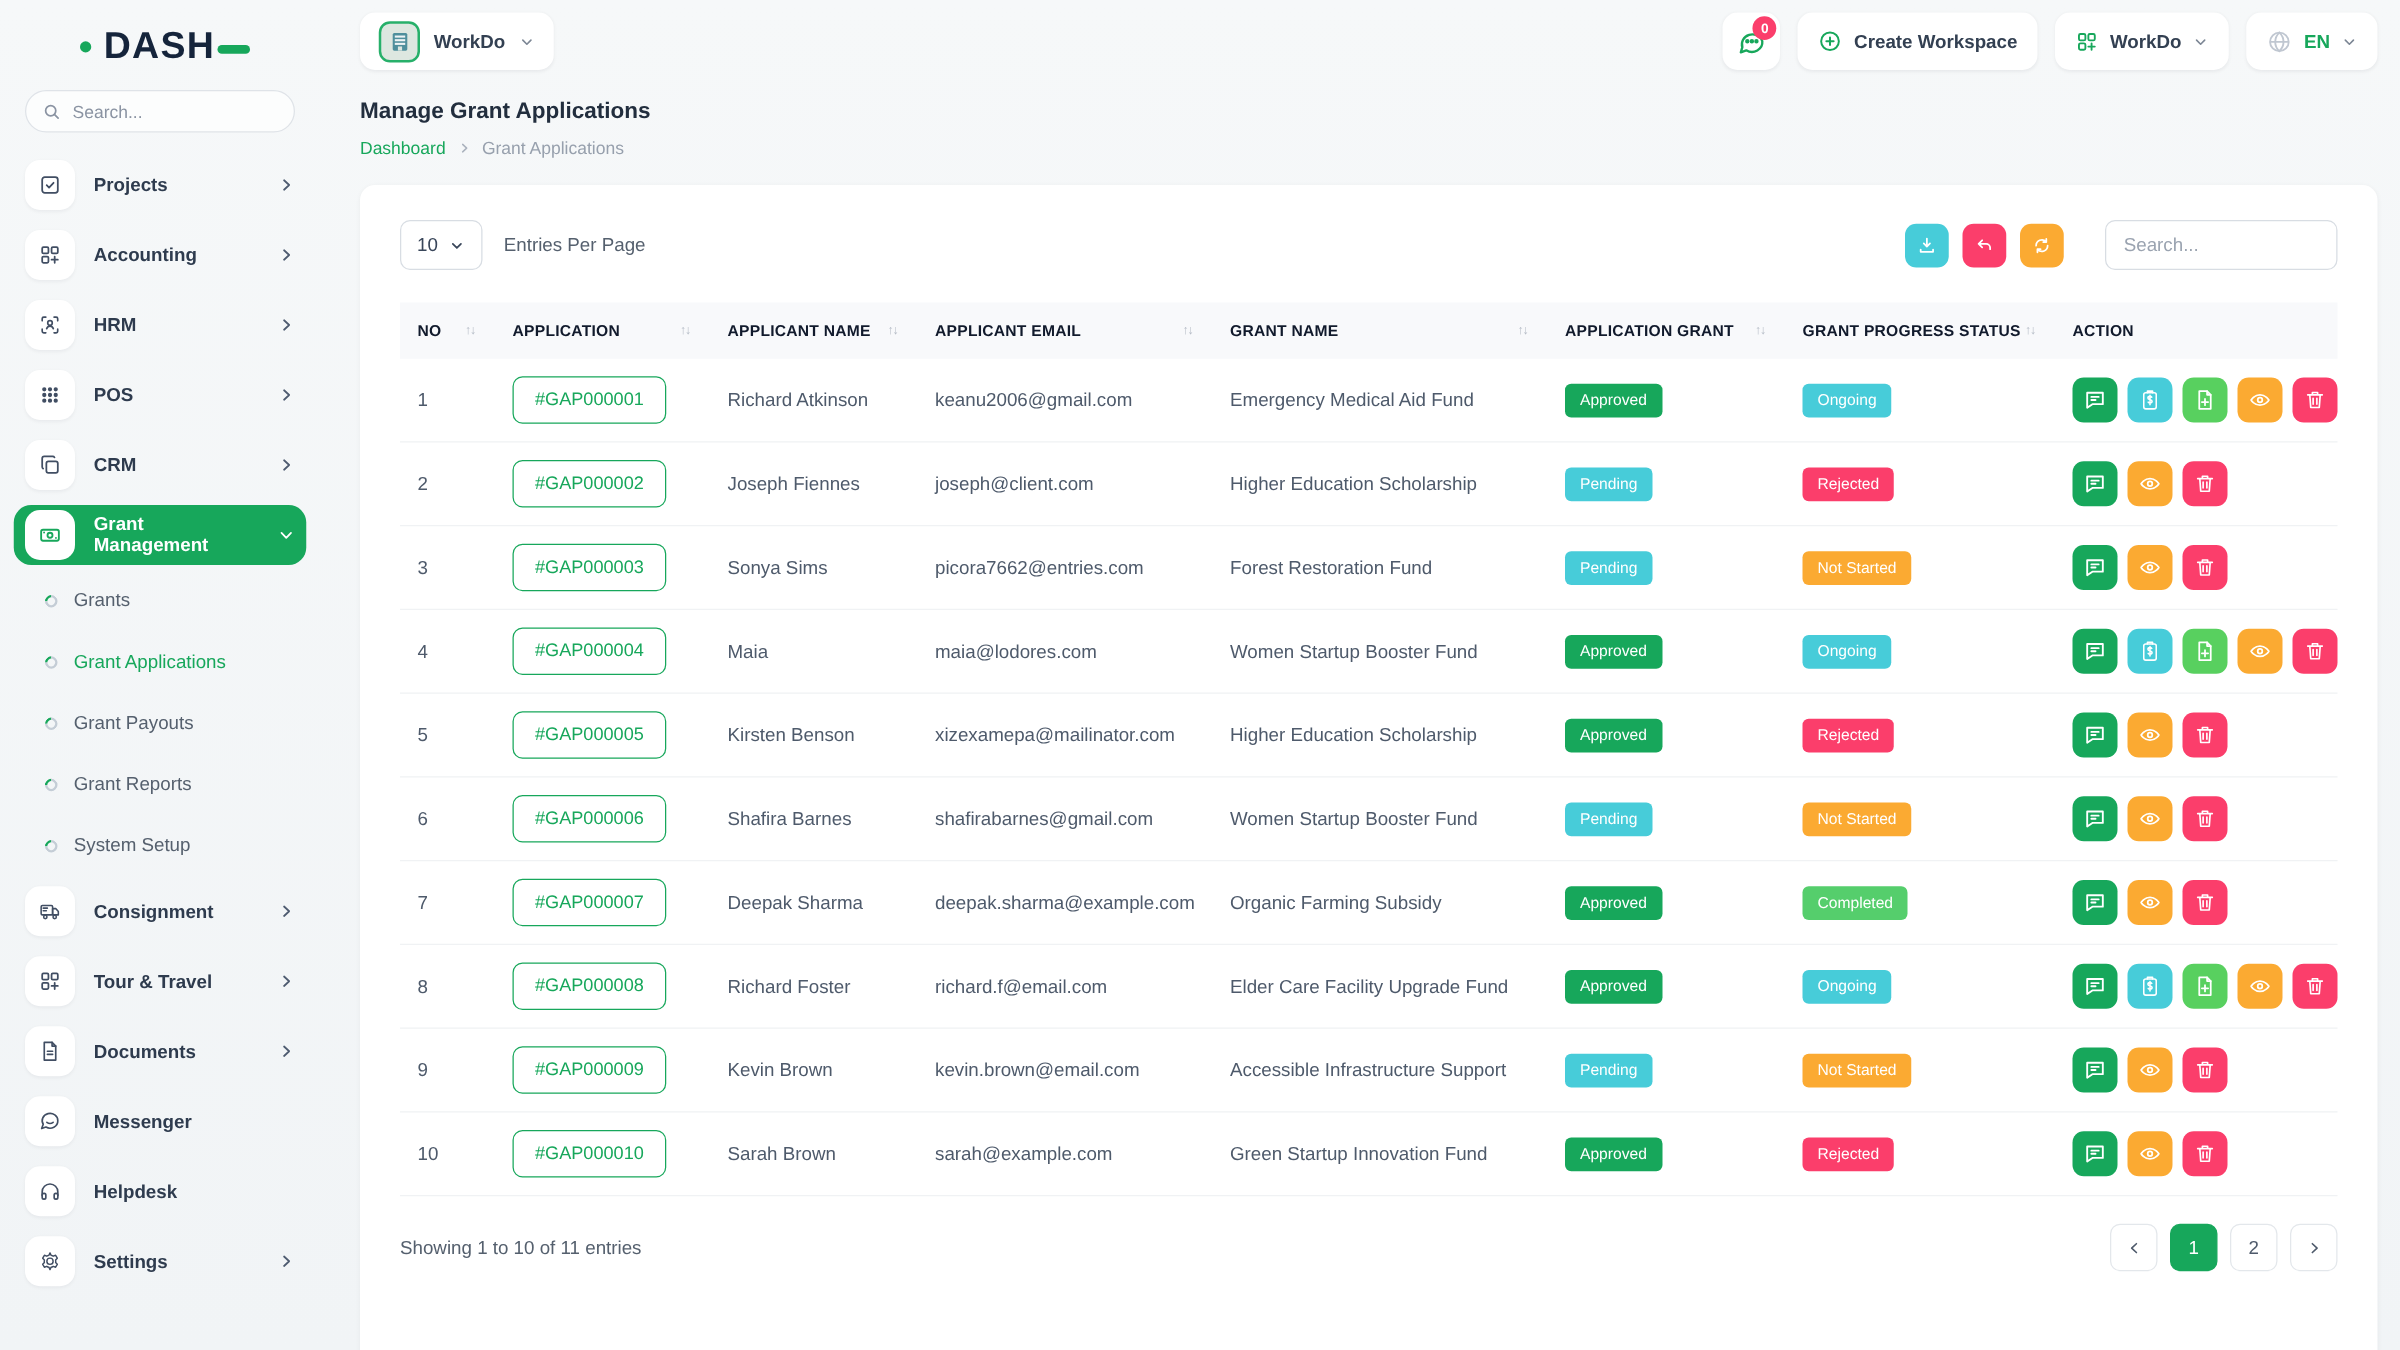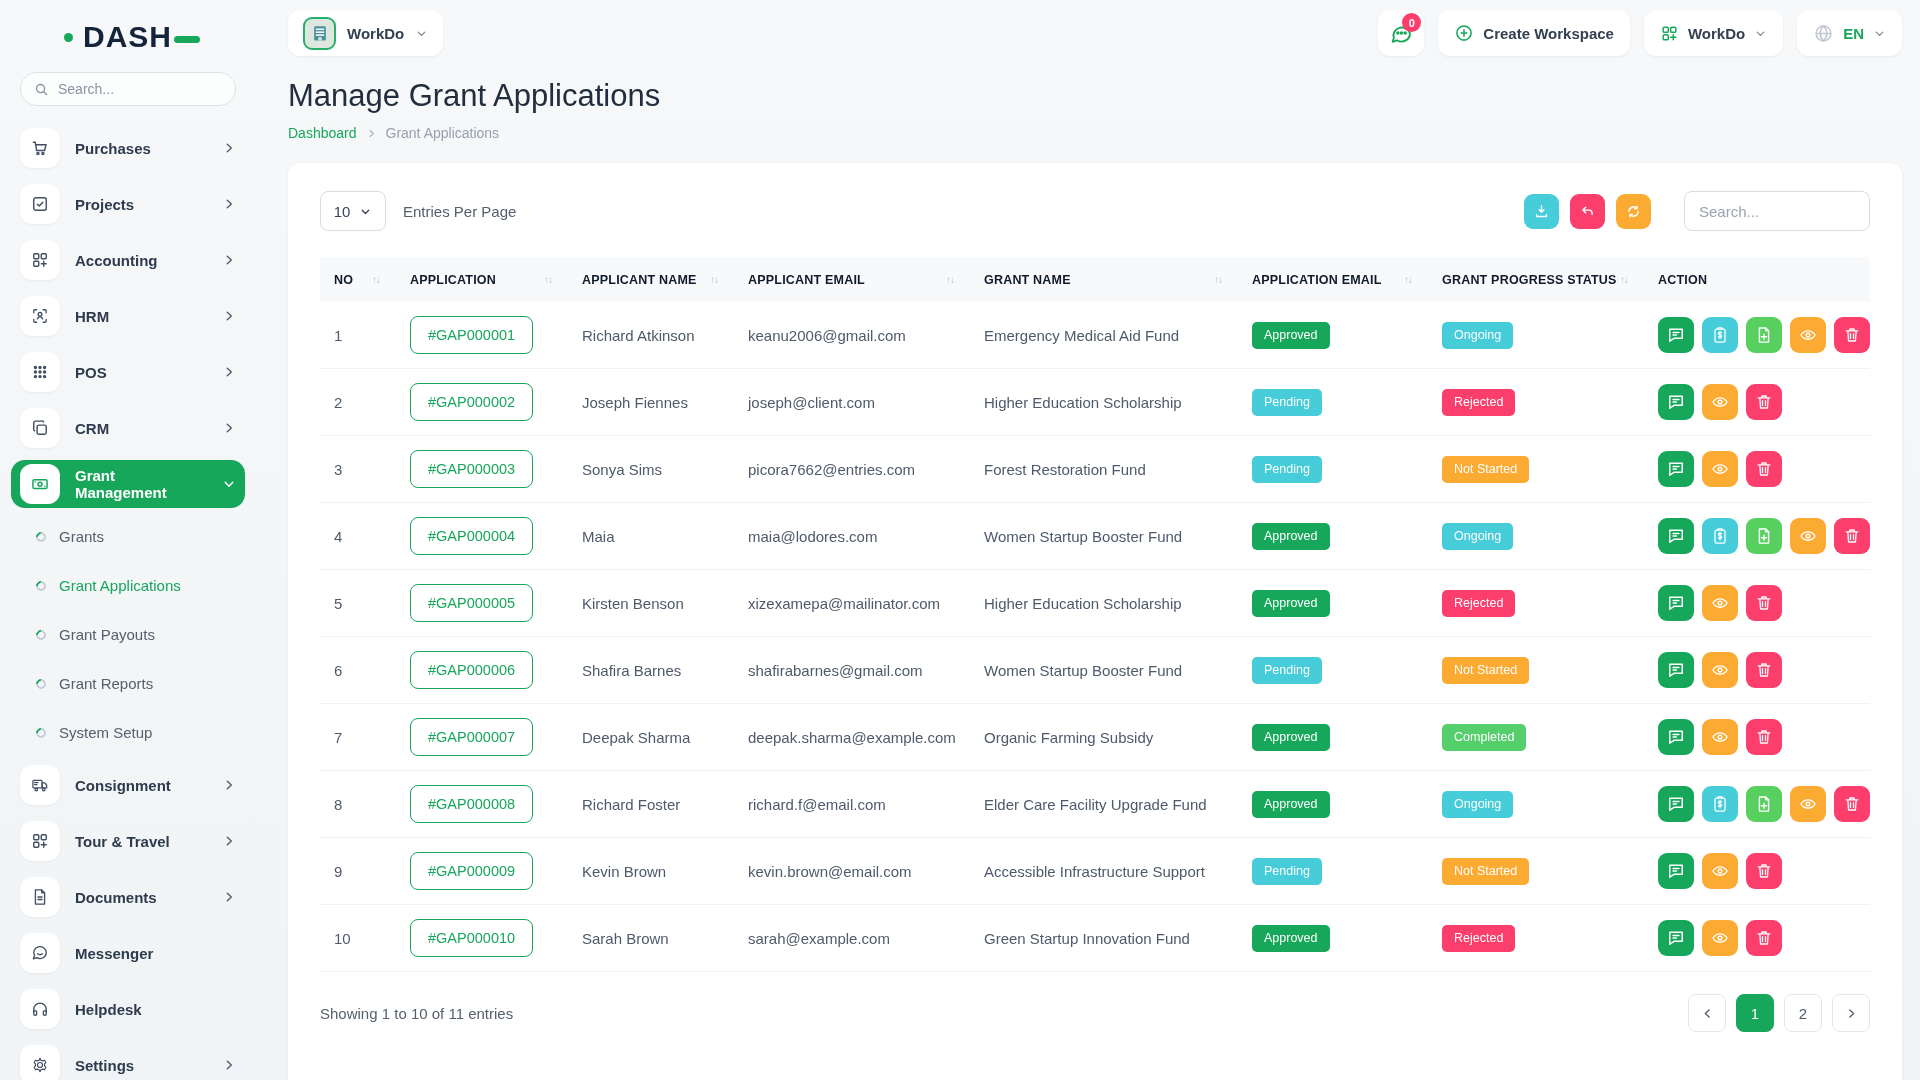--- a/index.html
+++ b/index.html
@@ -55,21 +55,21 @@
   .chev{color:#7d8795;display:flex;}
   .top-right{display:flex;align-items:center;gap:14px;}
   .icon-btn{width:46px;height:46px;display:flex;align-items:center;justify-content:center;position:relative;}
   .badge0{position:absolute;top:3px;right:3px;width:19px;height:19px;border-radius:50%;
     background:var(--pink);color:#fff;font-size:11px;font-weight:700;display:flex;
     align-items:center;justify-content:center;}
   .pill{height:46px;display:flex;align-items:center;gap:9px;padding:0 16px;font-size:15px;
     font-weight:600;color:#334052;}
   .lang-label{color:var(--green);font-weight:700;}
 
-  .page-title{margin-top:16px;font-size:31px;font-weight:400;color:var(--ink);}
+  .page-title{margin-top:16px;font-size:18px;font-weight:700;color:var(--ink);}
   .crumbs{margin-top:11px;font-size:14px;display:flex;align-items:center;gap:9px;}
   .crumb-link{color:var(--green);cursor:pointer;text-decoration:none;}
   .crumb-sep{color:#aab2bd;font-size:12px;}
   .crumb-cur{color:#97a0ad;}
 
   
   .card{margin-top:22px;background:#fff;border-radius:12px;padding:28px 32px 24px 32px;
     box-shadow:0 1px 4px rgba(16,24,40,.05);flex:1;margin-bottom:-14px;}
   .controls{display:flex;align-items:center;justify-content:space-between;}
   .ctl-left{display:flex;align-items:center;gap:17px;}
@@ -131,35 +131,20 @@
           <circle cx="10.5" cy="10.5" r="6.5"></circle>
           <path d="M15.5 15.5L20 20"></path>
         </svg>
     </span>
     <input type="text" placeholder="Search..." style="">
   </div>
   <nav class="menu" id="menu">
       <div class="mitem">
         <span class="ibox">
           <svg width="20" height="20" viewBox="0 0 24 24" fill="none" stroke="currentColor" stroke-width="1.7" stroke-linecap="round" stroke-linejoin="round">
-            <path d="M4 5h2.2L8 15h9.5l1.8-7H7"></path>
-            <circle cx="9.5" cy="18.5" r="1.3"></circle>
-            <circle cx="15.5" cy="18.5" r="1.3"></circle>
-          </svg>
-        </span>
-        <span>Purchases</span>
-        <span class="mchev">
-          <svg width="14" height="14" viewBox="0 0 24 24" fill="none" stroke="currentColor" stroke-width="2.4" stroke-linecap="round" stroke-linejoin="round">
-            <path d="M9 5.5l7 6.5-7 6.5"></path>
-          </svg>
-        </span>
-      </div>
-      <div class="mitem">
-        <span class="ibox">
-          <svg width="20" height="20" viewBox="0 0 24 24" fill="none" stroke="currentColor" stroke-width="1.7" stroke-linecap="round" stroke-linejoin="round">
             <rect x="4.5" y="4.5" width="15" height="15" rx="2.5"></rect>
             <path d="M8.8 12.2l2.3 2.3 4.3-4.6"></path>
           </svg>
         </span>
         <span>Projects</span>
         <span class="mchev">
           <svg width="14" height="14" viewBox="0 0 24 24" fill="none" stroke="currentColor" stroke-width="2.4" stroke-linecap="round" stroke-linejoin="round">
             <path d="M9 5.5l7 6.5-7 6.5"></path>
           </svg>
         </span>
@@ -478,21 +463,21 @@
         </div>
         <div class="th">
           <span>APPLICANT EMAIL</span>
           <span class="sort">↑↓</span>
         </div>
         <div class="th">
           <span>GRANT NAME</span>
           <span class="sort">↑↓</span>
         </div>
         <div class="th">
-          <span>APPLICATION EMAIL</span>
+          <span>APPLICATION GRANT</span>
           <span class="sort">↑↓</span>
         </div>
         <div class="th">
           <span>GRANT PROGRESS STATUS</span>
           <span class="sort">↑↓</span>
         </div>
         <div class="th">
           <span>ACTION</span>
         </div>
       </div>

